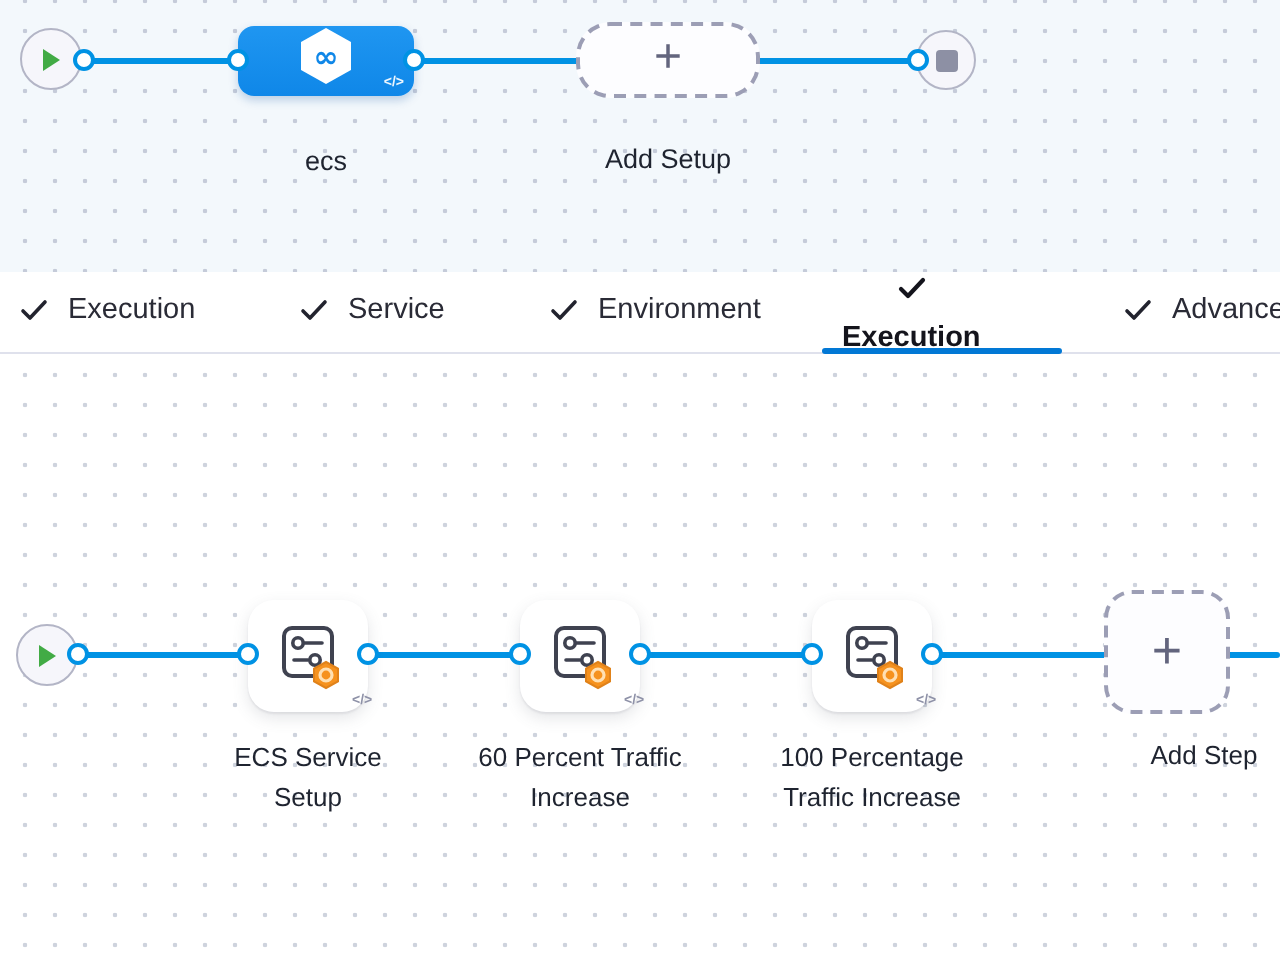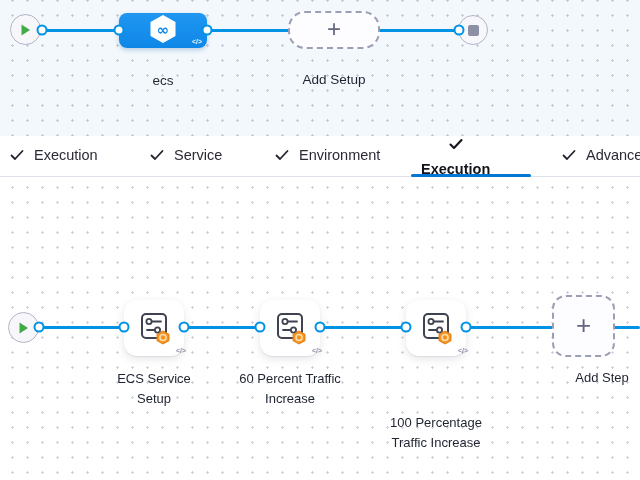--- a/index.html
+++ b/index.html
@@ -228,15 +228,15 @@
   <div class="port" style="left:406px;top:150px;"></div>
   <div class="port" style="left:466px;top:150px;"></div>
   <span class="step-code" style="left:458px;">&lt;/&gt;</span>
 
   <div class="add-box add-step-box">
     <span class="plus" style="font-size:26px;">+</span>
   </div>
 
   <div class="node-label" style="left:106px;top:192px;width:96px;">ECS Service Setup</div>
   <div class="node-label" style="left:230px;top:192px;width:120px;">60 Percent Traffic Increase</div>
-  <div class="node-label" style="left:376px;top:192px;width:120px;margin-top:44px;">100 Percentage Traffic Increase</div>
+  <div class="node-label" style="left:376px;top:192px;width:120px;">100 Percentage Traffic Increase</div>
   <div class="node-label" style="left:552px;top:191px;width:100px;">Add Step</div>
 </div>
 
 </body></html>

